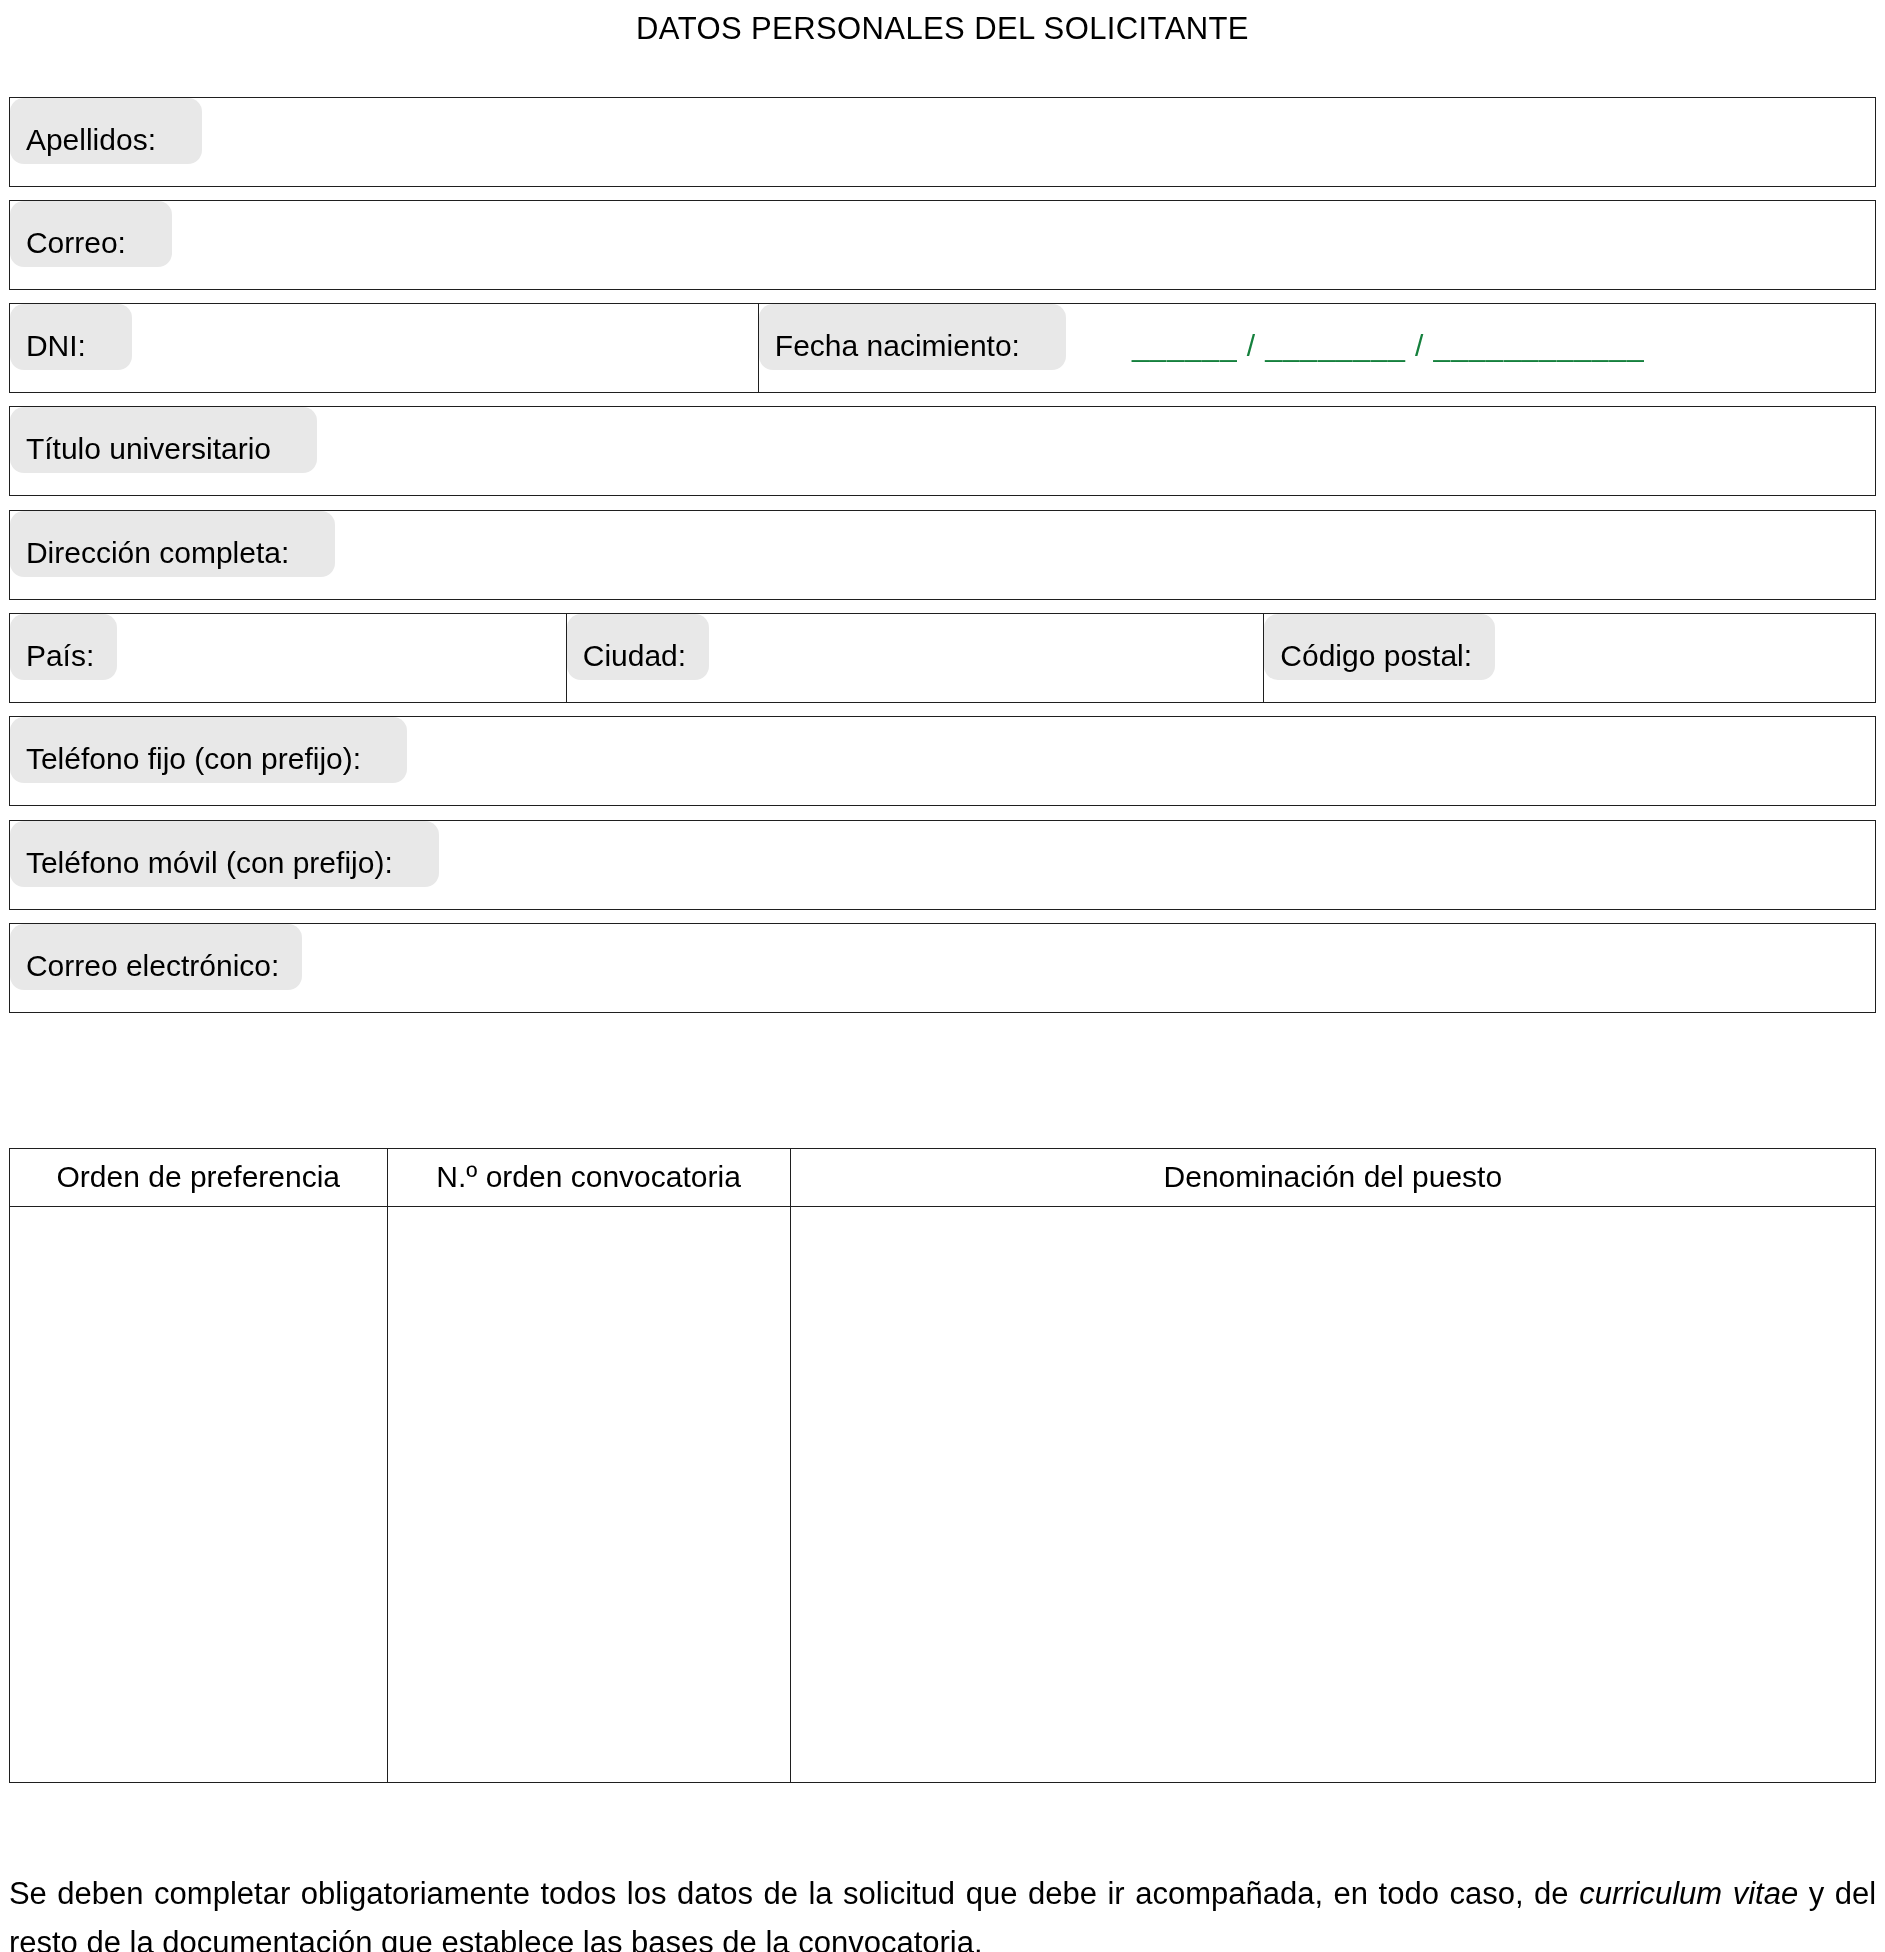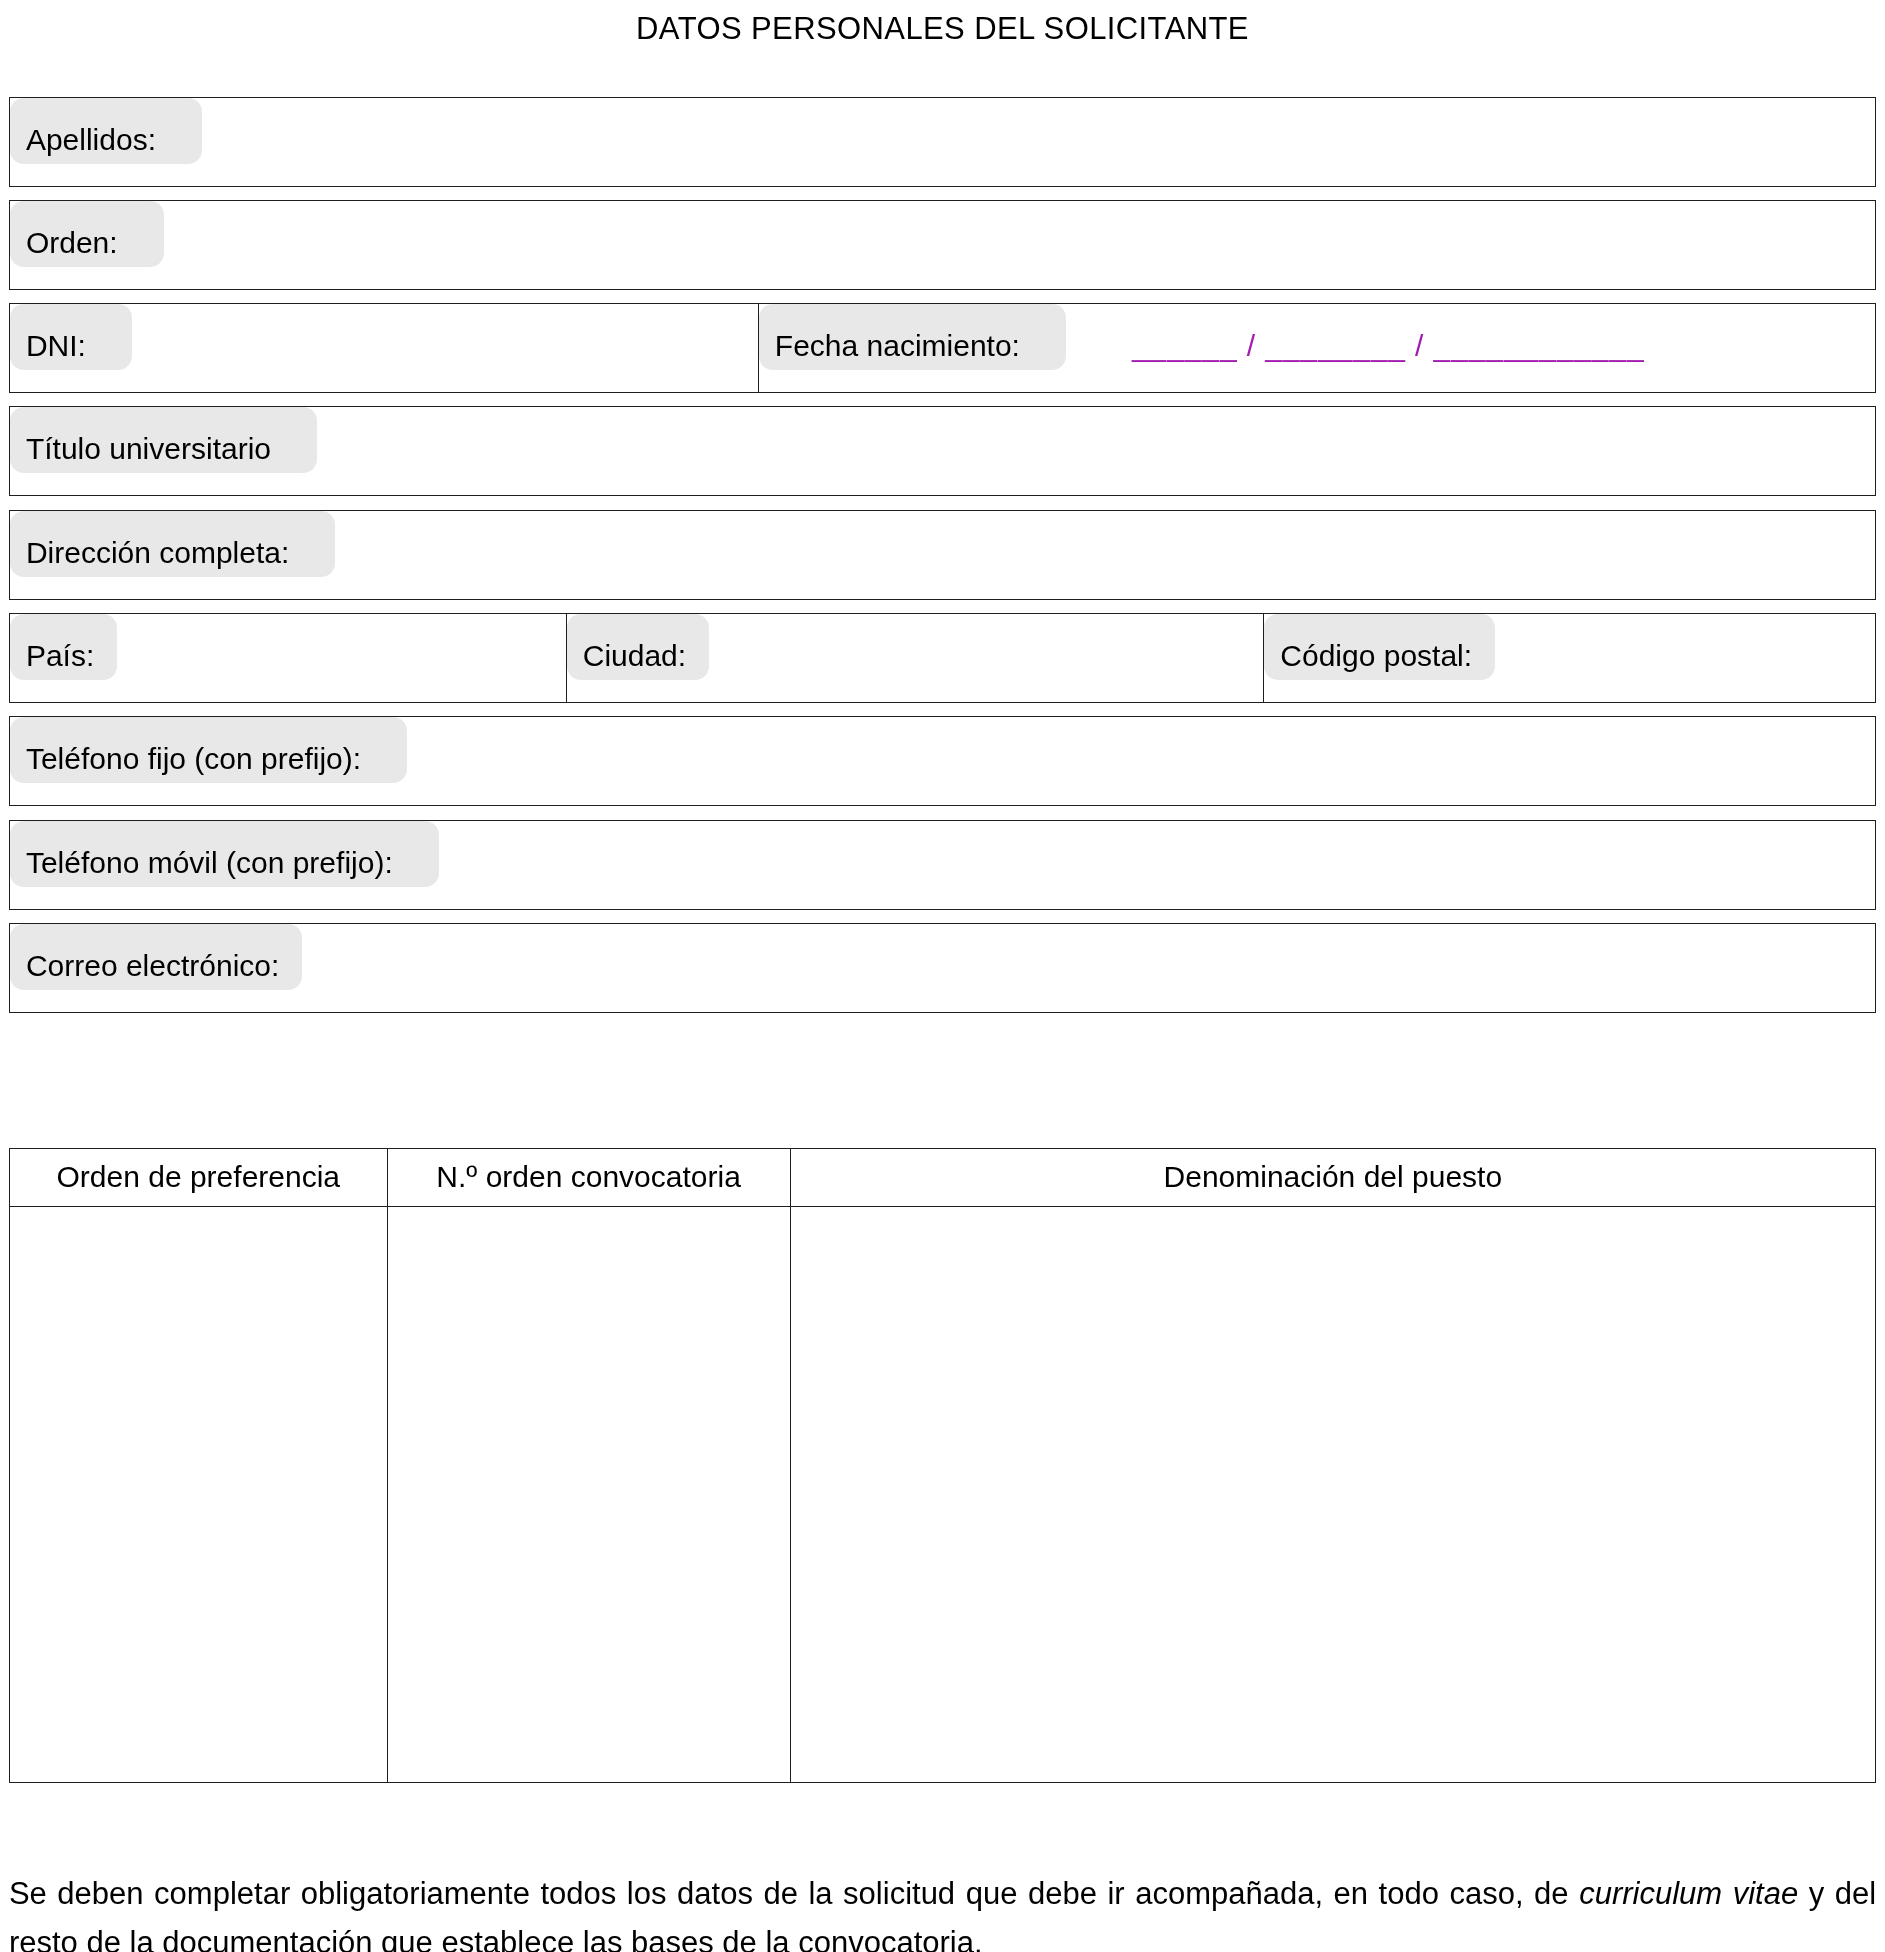--- a/index.html
+++ b/index.html
@@ -50,21 +50,21 @@
   }
   .flabel.tight { padding-right: 23px; }
   .fvalue {
     height: 66px;
     display: flex;
     align-items: flex-end;
     padding: 0 0 7px 50px;
     font-size: 30px;
     white-space: nowrap;
     letter-spacing: 0.9px;
-    color: #a21caf;
+    color: #15803d;
   }
   .fill { flex: 1 1 auto; height: 100%; }
   .w-dni   { flex: 0 0 40.1%; }
   .w-fecha { flex: 1 1 auto; gap: 16px; }
   .w-pais  { flex: 0 0 29.8%; }
   .w-ciudad{ flex: 0 0 37.4%; }
   .w-cp    { flex: 1 1 auto; }
   
   .pref-table {
     margin: 135px 8.9px 0 8.9px;
@@ -102,21 +102,21 @@
 
   <div class="row">
     <div class="cell fill" style="flex:1 1 auto;">
       <div class="flabel">Apellidos:</div>
       <div class="fill"></div>
     </div>
   </div>
 
   <div class="row">
     <div class="cell fill" style="flex:1 1 auto;">
-      <div class="flabel">Orden:</div>
+      <div class="flabel">Correo:</div>
       <div class="fill"></div>
     </div>
   </div>
 
   <div class="row">
     <div class="cell w-dni">
       <div class="flabel">DNI:</div>
       <div class="fill"></div>
     </div>
     <div class="cell w-fecha">

